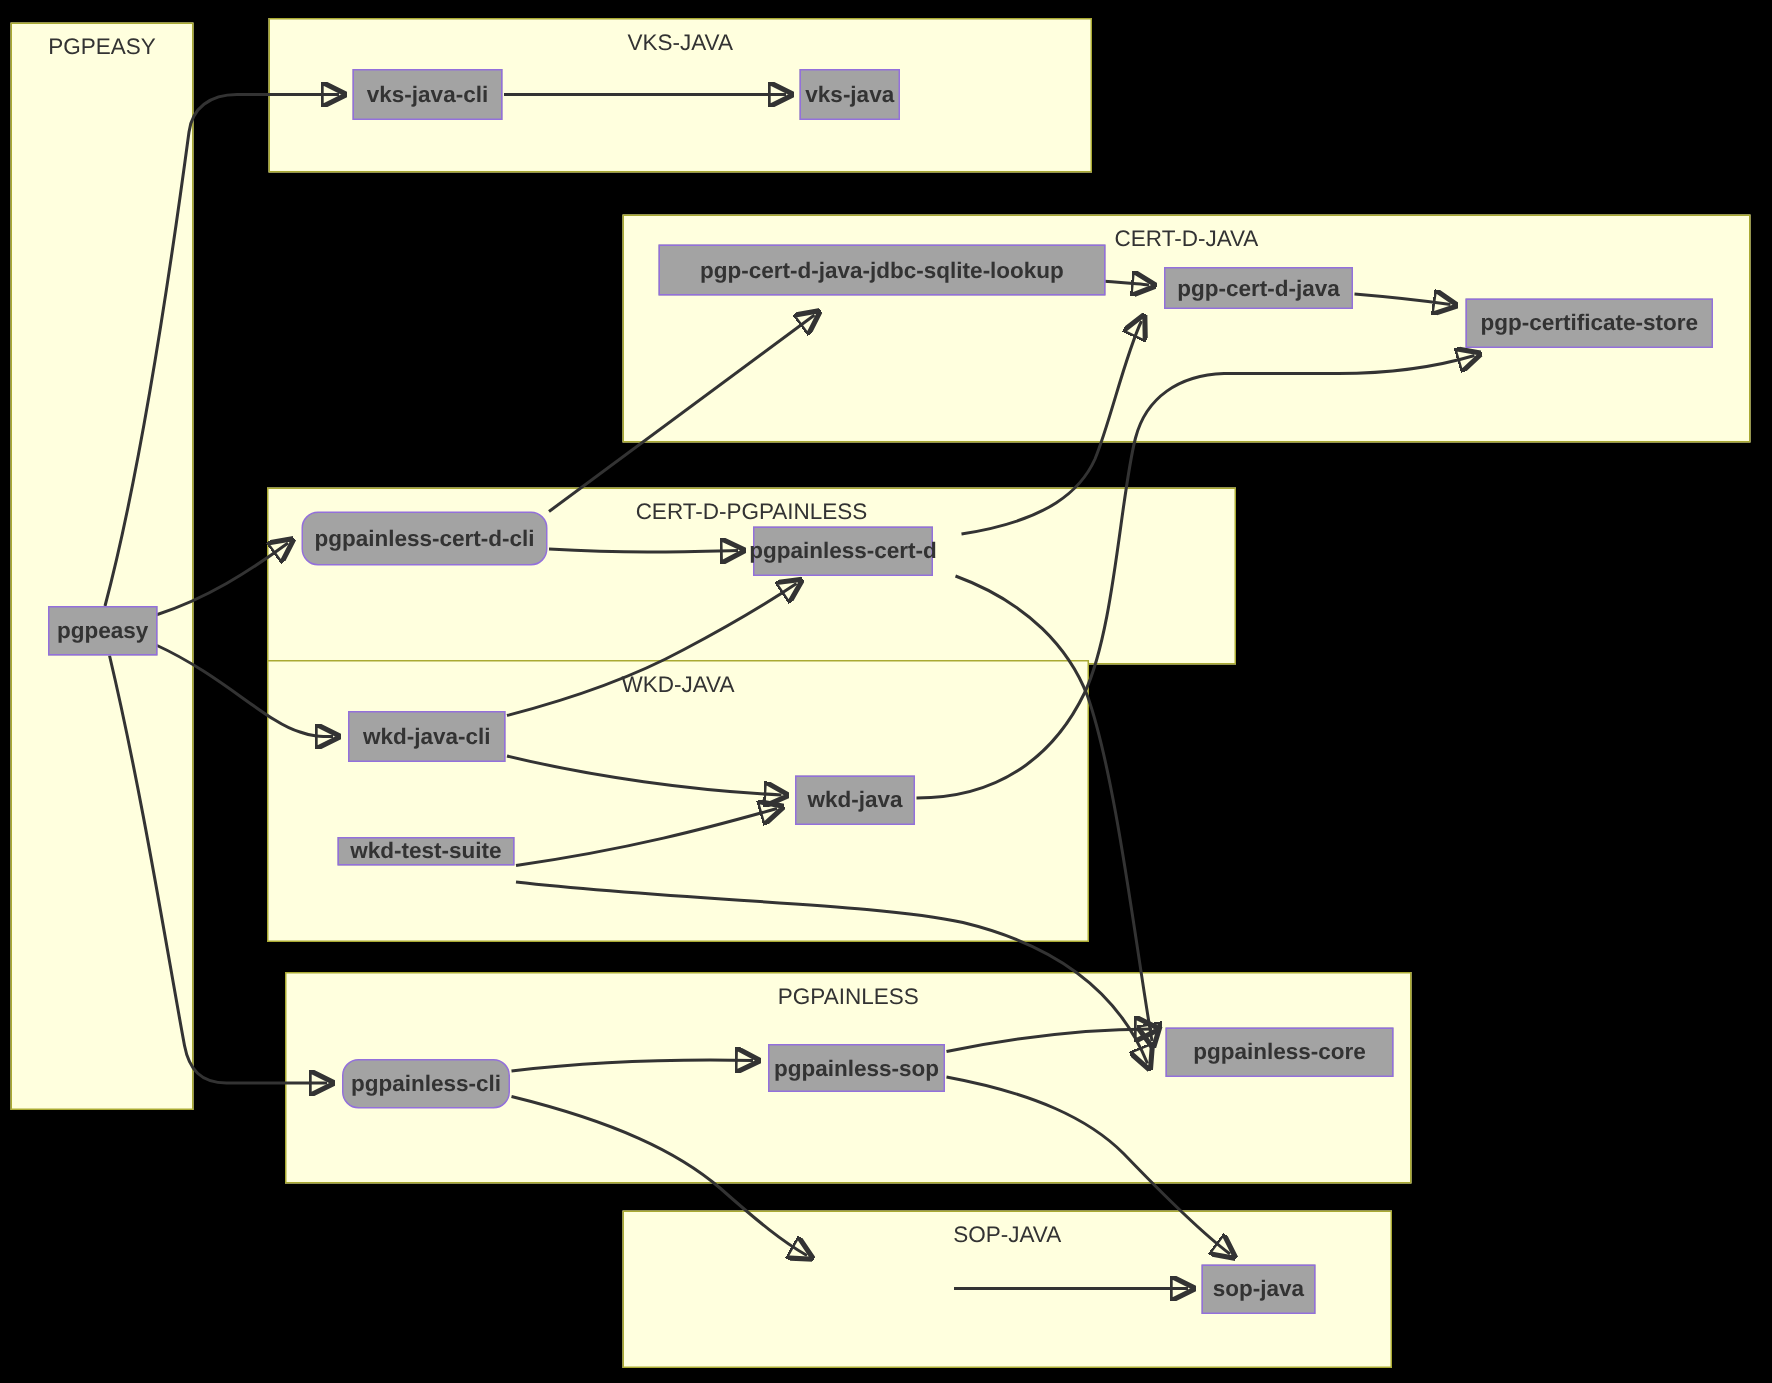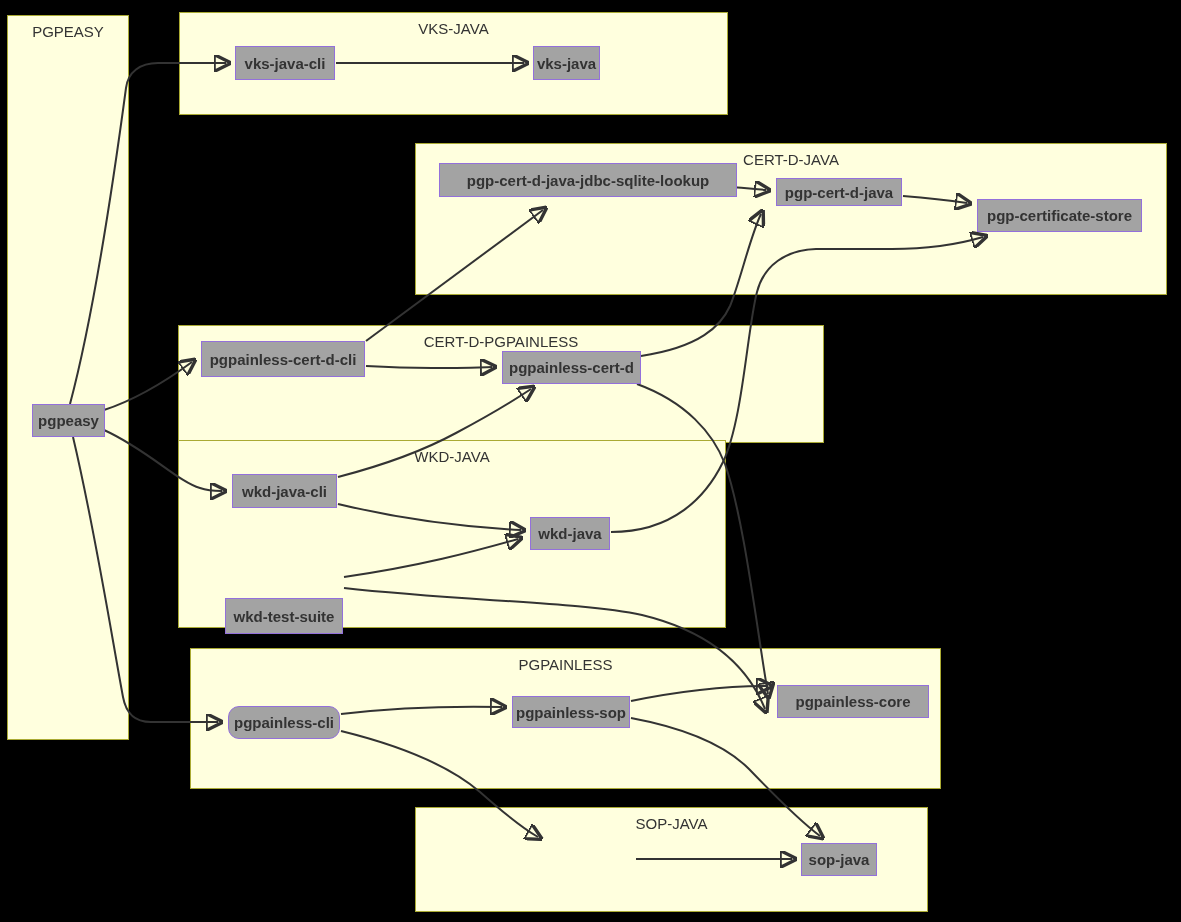--- a/index.html
+++ b/index.html
@@ -69,23 +69,23 @@
     <path marker-end="url(#arrow)" d="M631,718 C690,729 726,746 749,769 C775,796 800,821 820,836"></path>
     <path marker-end="url(#arrow)" d="M636,859 L792,859"></path>
   </svg>
 
   <div class="node" style="left:32px;top:404px;width:73px;height:33px;">pgpeasy</div>
   <div class="node" style="left:235px;top:46px;width:100px;height:34px;">vks-java-cli</div>
   <div class="node" style="left:533px;top:46px;width:67px;height:34px;">vks-java</div>
   <div class="node" style="left:439px;top:163px;width:298px;height:34px;">pgp-cert-d-java-jdbc-sqlite-lookup</div>
   <div class="node" style="left:776px;top:178px;width:126px;height:28px;">pgp-cert-d-java</div>
   <div class="node" style="left:977px;top:199px;width:165px;height:33px;">pgp-certificate-store</div>
-  <div class="node" style="left:201px;top:341px;width:164px;height:36px;">pgpainless-cert-d-cli</div>
-  <div class="node" style="left:502px;top:351px;width:139px;height:33px;">pgpainless-cert-d</div>
+  <div class="node" style="left:201px;top:341px;width:164px;height:36px;border-radius:11px;">pgpainless-cert-d-cli</div>
+  <div class="node" style="left:502px;top:351px;width:120px;height:33px;">pgpainless-cert-d</div>
   <div class="node" style="left:232px;top:474px;width:105px;height:34px;">wkd-java-cli</div>
   <div class="node" style="left:530px;top:517px;width:80px;height:33px;">wkd-java</div>
-  <div class="node" style="left:225px;top:558px;width:118px;height:36px;margin-top:40px;">wkd-test-suite</div>
+  <div class="node" style="left:225px;top:558px;width:118px;height:19px;">wkd-test-suite</div>
   <div class="node" style="left:228px;top:706px;width:112px;height:33px;border-radius:11px;">pgpainless-cli</div>
   <div class="node" style="left:512px;top:696px;width:118px;height:32px;">pgpainless-sop</div>
   <div class="node" style="left:777px;top:685px;width:152px;height:33px;">pgpainless-core</div>
   <div class="node" style="left:801px;top:843px;width:76px;height:33px;">sop-java</div>
 
 </div>
 
 </body></html>

